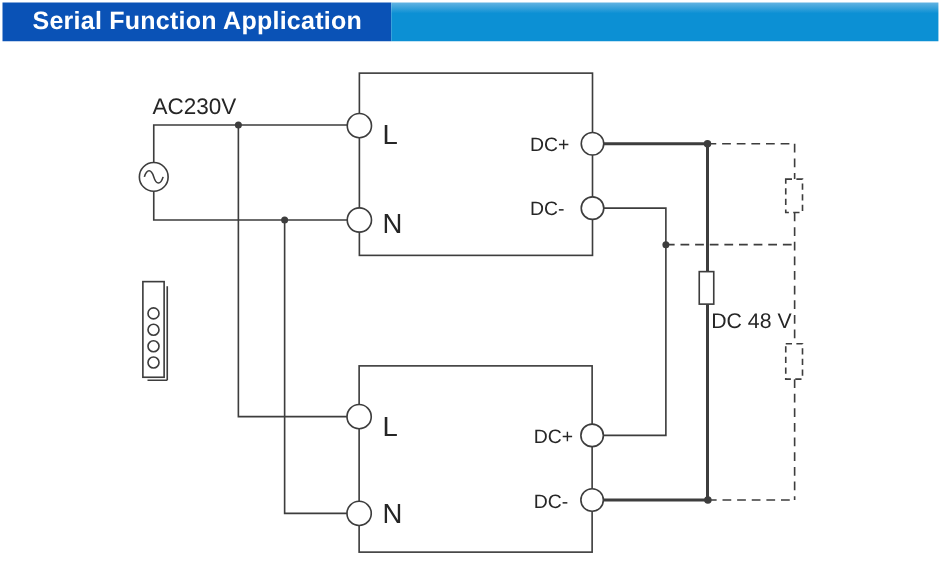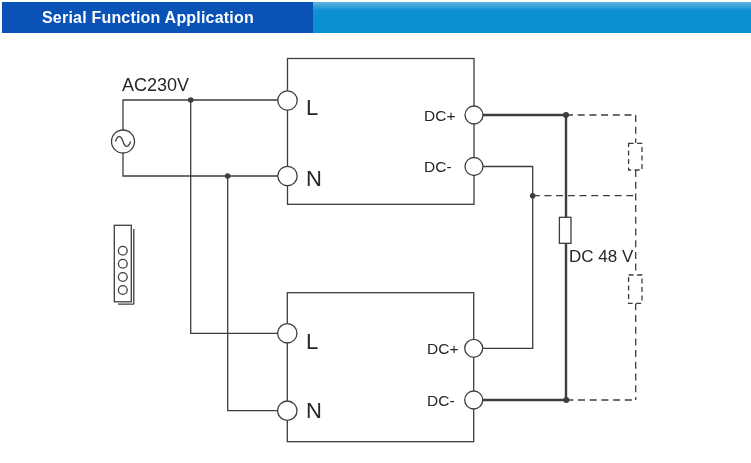--- a/index.html
+++ b/index.html
@@ -15,22 +15,22 @@
     position: absolute;
     left: 2px; top: 2px;
     width: 311px; height: 31px;
     background: #0a52b6;
     display: flex;
     align-items: center;
   }
   .banner-title {
     color: #ffffff;
     font-weight: bold;
-    font-size: 16px;
-    padding-left: 40px;
+    font-size: 20px;
+    padding-left: 24px;
     white-space: nowrap;
     letter-spacing: 0.2px;
   }
   .banner-strip {
     position: absolute;
     left: 313px; top: 2px;
     width: 438px; height: 31px;
     background: linear-gradient(to bottom, #62b3e2 0%, #0c90d4 28%, #0c90d4 100%);
   }
   svg.diagram {

